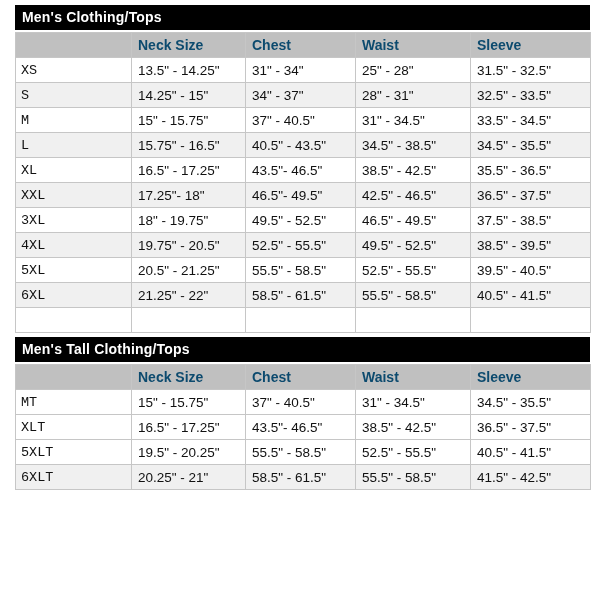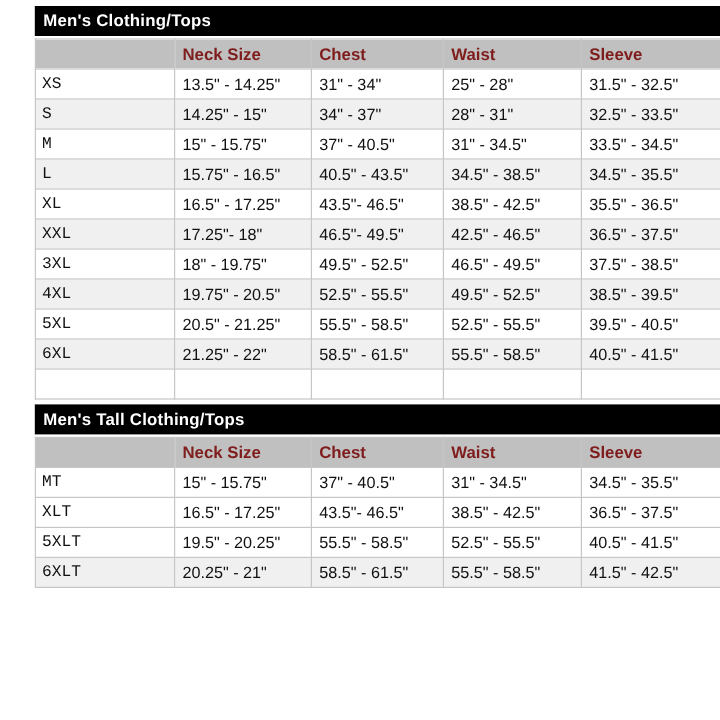--- a/index.html
+++ b/index.html
@@ -4,21 +4,21 @@
 <style>
   * { box-sizing: border-box; margin: 0; padding: 0; }
   html, body {
     width: 600px; height: 600px;
     background: #ffffff;
     font-family: "Liberation Sans", "DejaVu Sans", sans-serif;
     color: #111111;
   }
   .page {
     width: 600px; height: 600px;
-    padding: 5px 12px 0 29px;
+    padding: 5px 12px 0 15px;
     overflow: hidden;
   }
   .size-chart { width: 575px; }
   .size-chart + .size-chart { margin-top: 4px; }
   .table-title {
     height: 25px;
     line-height: 25px;
     background: #000000;
     color: #ffffff;
     font-weight: bold;
@@ -39,21 +39,21 @@
     text-align: left;
     vertical-align: middle;
     font-size: 13.5px;
     white-space: nowrap;
     overflow: hidden;
   }
   thead th {
     background: #c0c0c0;
     font-weight: bold;
     font-size: 14px;
-    color: #7f1d1d;
+    color: #0c4a6e;
   }
   tbody tr.alt td { background: #f0f0f0; }
   tbody tr td { background: #ffffff; }
   tbody tr.alt td { background: #f0f0f0; }
   td.size-col { padding-left: 5px; font-family: Liberation Mono, monospace; }
 </style>
 </head>
 <body>
 
 <div class="page">

